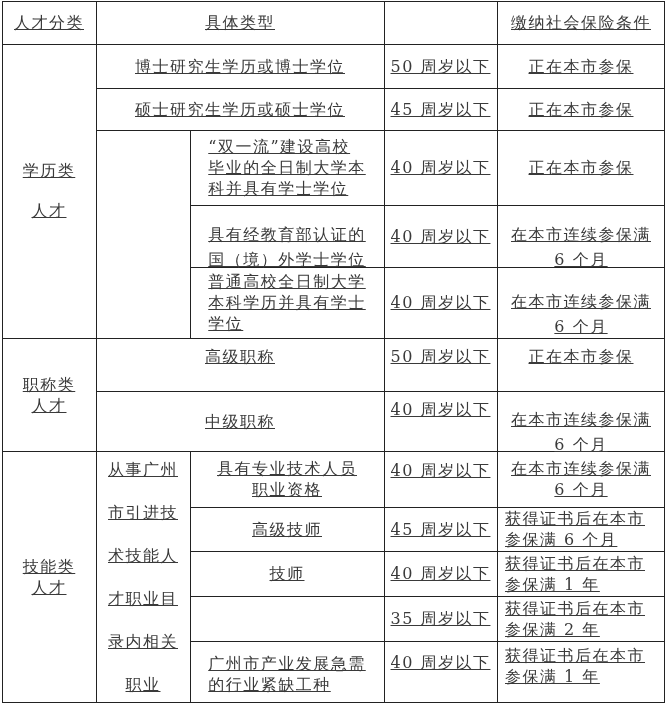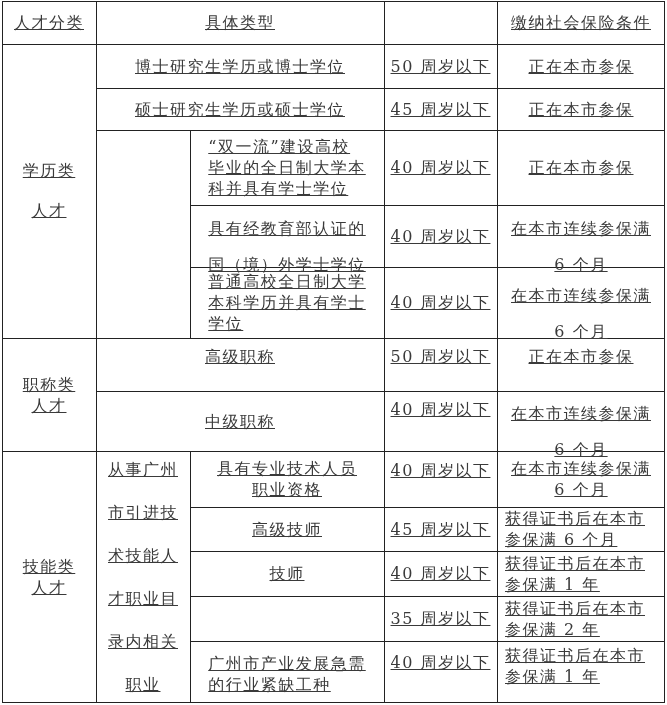--- a/index.html
+++ b/index.html
@@ -5,21 +5,21 @@
   html, body { margin: 0; padding: 0; background: #ffffff; }
   body { width: 667px; height: 705px; overflow: hidden; position: relative;
          font-family: "DejaVu Serif", "Liberation Serif", serif; color: #3a3a3a; }
   .tbl { position: absolute; left: 2px; top: 1px; width: 663px; height: 702px; }
   .cell { position: absolute; box-sizing: border-box; display: flex; align-items: center;
           justify-content: center; text-align: center; font-size: 16px; line-height: 21px;
           letter-spacing: 1.5px; }
   .cell .txt { white-space: pre-line; text-decoration: underline; }
   .left .txt { text-align: left; }
   .loose .txt { line-height: 40px; }
-  .mid .txt { line-height: 36px; margin-top: 22px; }
+  .mid .txt { line-height: 25px; margin-top: 22px; }
   .hl { position: absolute; height: 1px; background: #222; }
   .vl { position: absolute; width: 1px; background: #222; }
 </style>
 </head>
 <body>
 
 <div class="tbl">
 
   <div class="hl" style="left:0;top:0;width:663px"></div>
   <div class="hl" style="left:0;top:43px;width:663px"></div>

